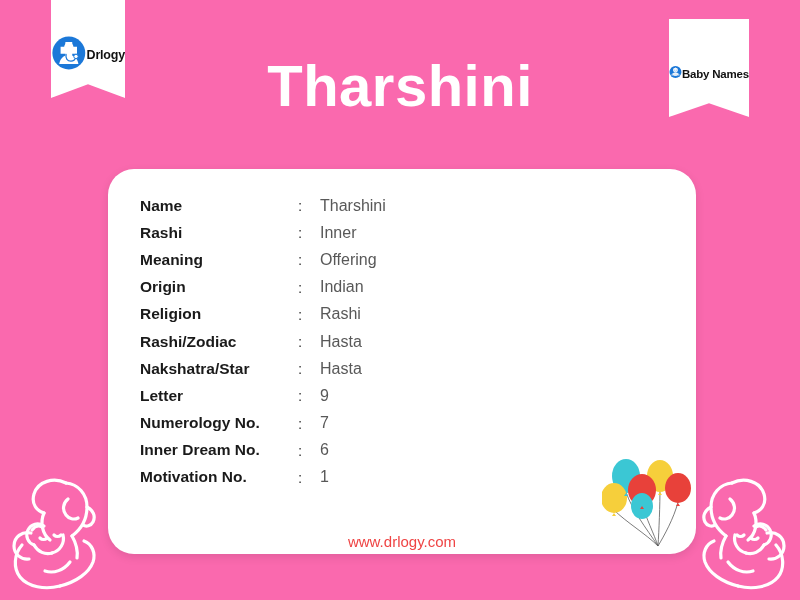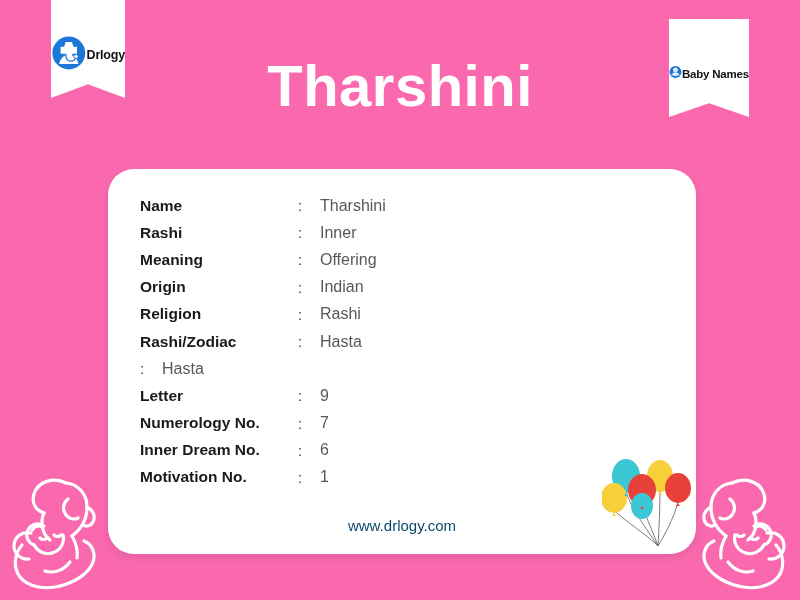--- a/index.html
+++ b/index.html
@@ -125,25 +125,25 @@
     width: 92px;
     height: 108px;
     pointer-events: none;
   }
   .balloons svg { display: block; width: 100%; height: 100%; }
 
   
   .card-url {
     position: absolute;
     left: 0;
-    bottom: 20px;
+    bottom: 4px;
     width: 100%;
     text-align: center;
     font-size: 15px;
-    color: #0c4a6e;
+    color: #ef4444;
   }
 </style>
 </head>
 <body>
 
 <div class="corner-art left">
   <svg viewBox="0 0 130 150" xmlns="http://www.w3.org/2000/svg">
     <g fill="none" stroke="#ffffff" stroke-width="3.2" stroke-linecap="round" stroke-linejoin="round">
       <path d="M74 33 C62 27 46 31 42 44 C39 54 45 61 52 63"></path>
       <path d="M74 33 C86 34 95 44 95 57 C95 70 88 80 80 86"></path>
@@ -256,20 +256,21 @@
       <span class="detail-value">Rashi</span>
     </div>
 
     <div class="detail-row">
       <span class="detail-label">Rashi/Zodiac</span>
       <span class="detail-colon">:</span>
       <span class="detail-value">Hasta</span>
     </div>
 
     <div class="detail-row">
+      <span class="detail-label">Nakshatra/Star</span>
       <span class="detail-colon">:</span>
       <span class="detail-value">Hasta</span>
     </div>
 
     <div class="detail-row">
       <span class="detail-label">Letter</span>
       <span class="detail-colon">:</span>
       <span class="detail-value">9</span>
     </div>
 

